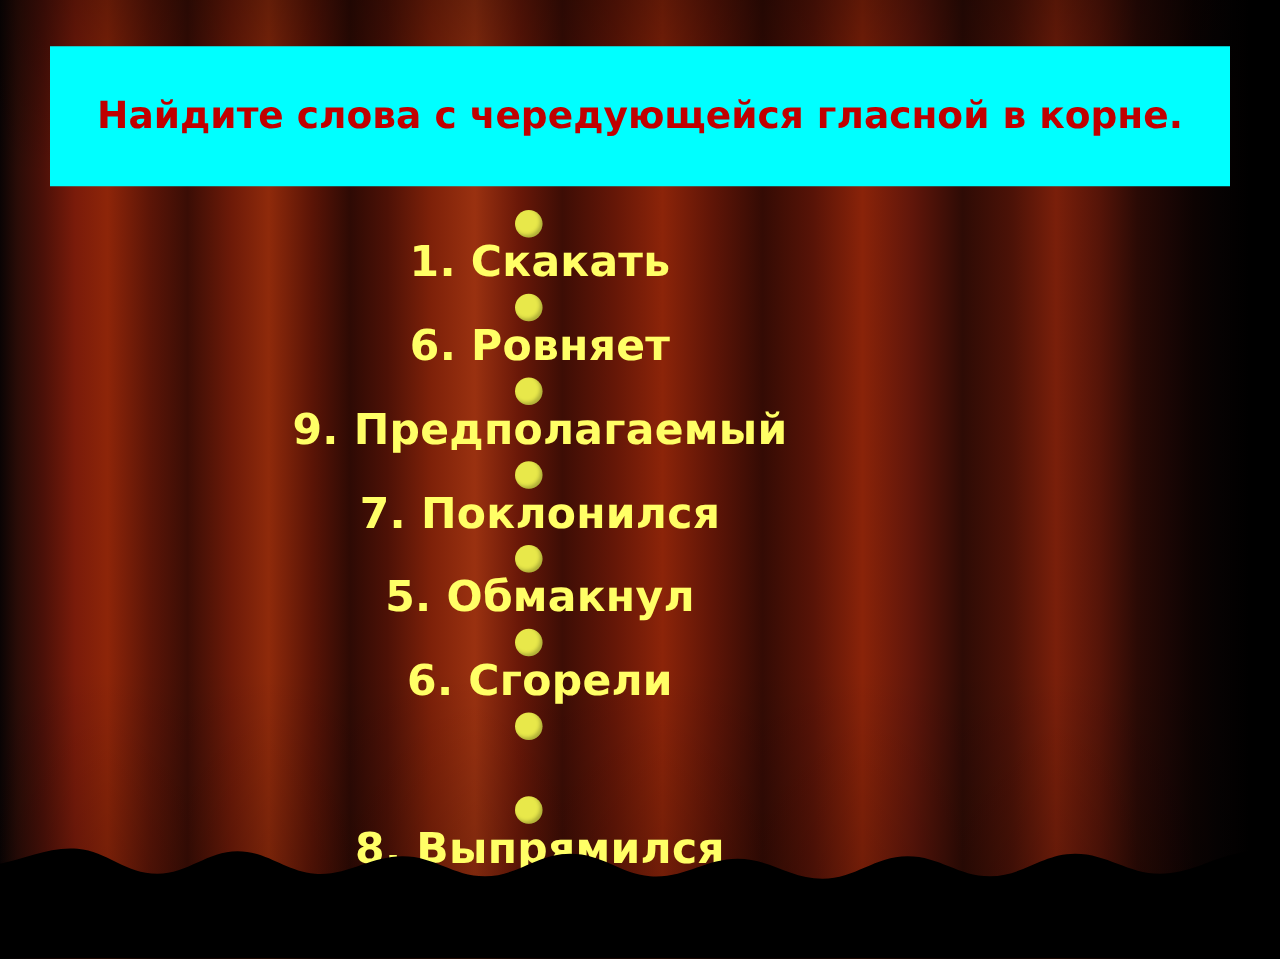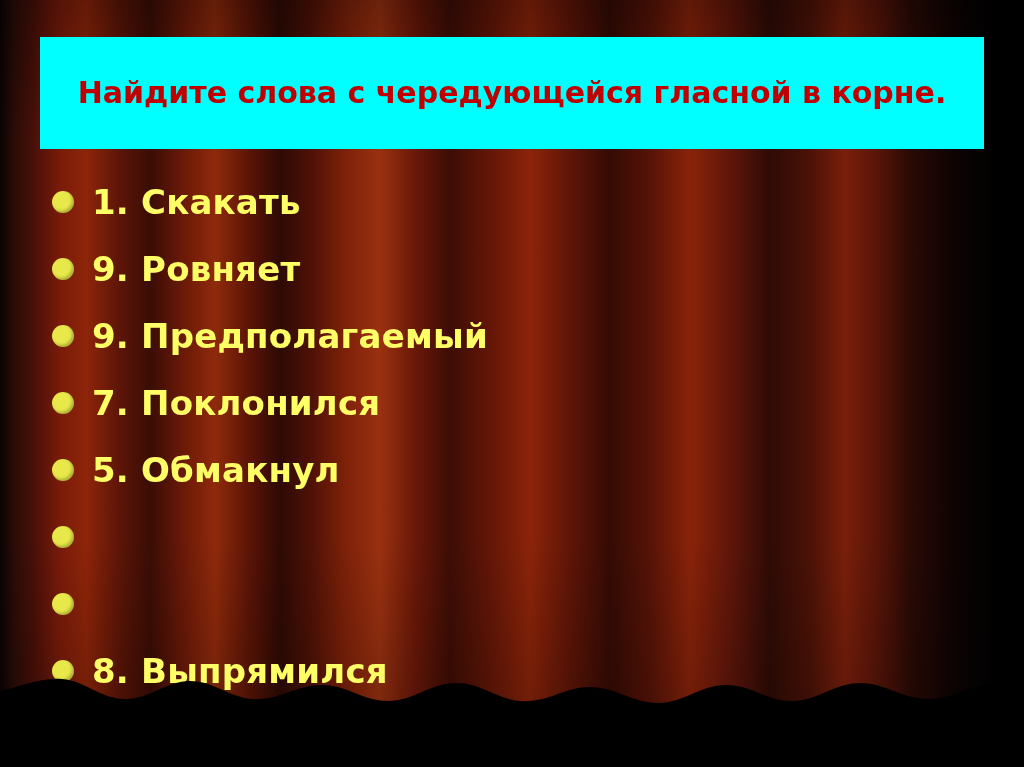--- a/index.html
+++ b/index.html
@@ -97,20 +97,21 @@
   .list {
     position: absolute;
     left: 52px;
     top: 168px;
     width: 760px;
   }
   .list-item {
     display: flex;
     align-items: center;
     height: 67px;
+    flex-direction: column;
   }
   .bullet {
     width: 22px;
     height: 22px;
     border-radius: 50%;
     background: #E8E84A;
     margin-right: 18px;
     flex: 0 0 auto;
     box-shadow: inset -2px -2px 3px rgba(0,0,0,0.25);
   }
@@ -134,36 +135,37 @@
     <div class="title-text">Найдите слова с чередующейся гласной в корне.</div>
   </div>
 
   <div class="list">
     <div class="list-item">
       <span class="bullet"></span>
       <span class="item-text">1. Скакать</span>
     </div>
     <div class="list-item">
       <span class="bullet"></span>
-      <span class="item-text">9. Ровняет</span>
+      <span class="item-text">6. Ровняет</span>
     </div>
     <div class="list-item">
       <span class="bullet"></span>
       <span class="item-text">9. Предполагаемый</span>
     </div>
     <div class="list-item">
       <span class="bullet"></span>
       <span class="item-text">7. Поклонился</span>
     </div>
     <div class="list-item">
       <span class="bullet"></span>
       <span class="item-text">5. Обмакнул</span>
     </div>
     <div class="list-item">
       <span class="bullet"></span>
+      <span class="item-text">6. Сгорели</span>
     </div>
     <div class="list-item">
       <span class="bullet"></span>
     </div>
     <div class="list-item">
       <span class="bullet"></span>
       <span class="item-text">8. Выпрямился</span>
     </div>
   </div>
 

